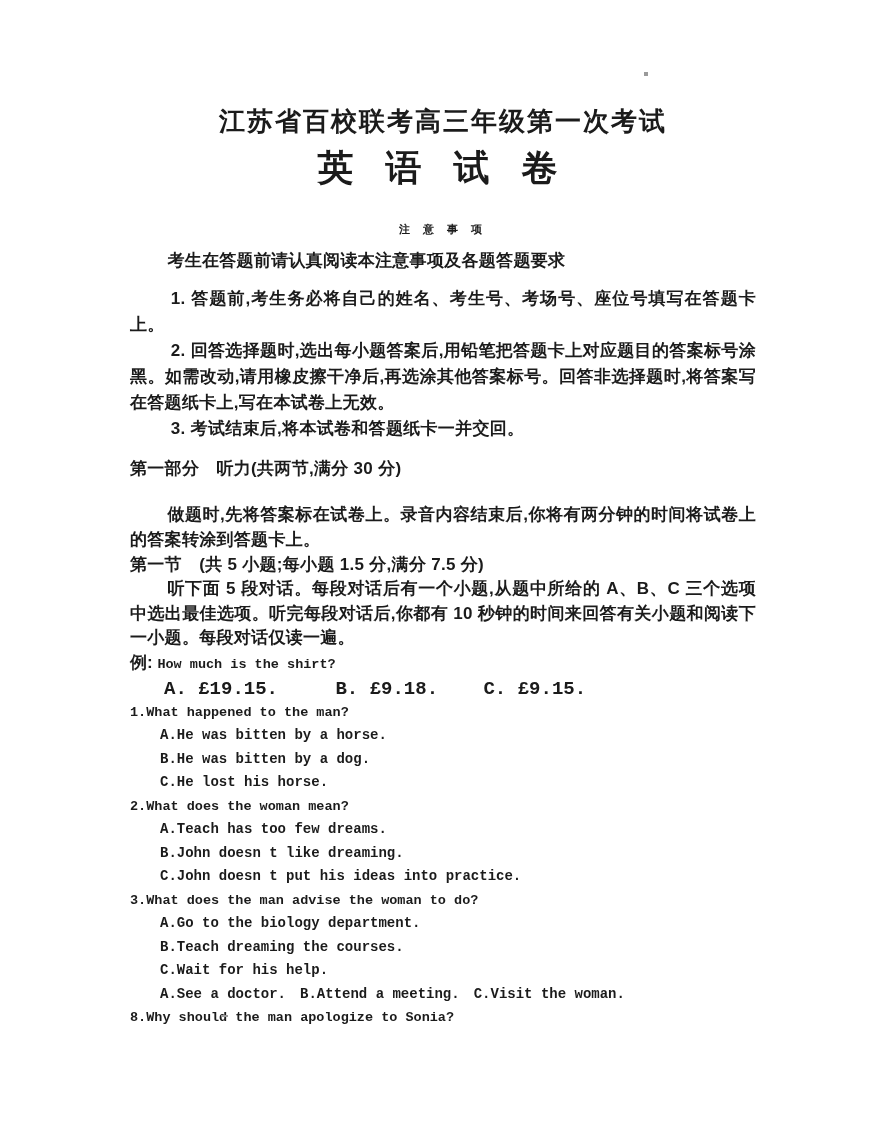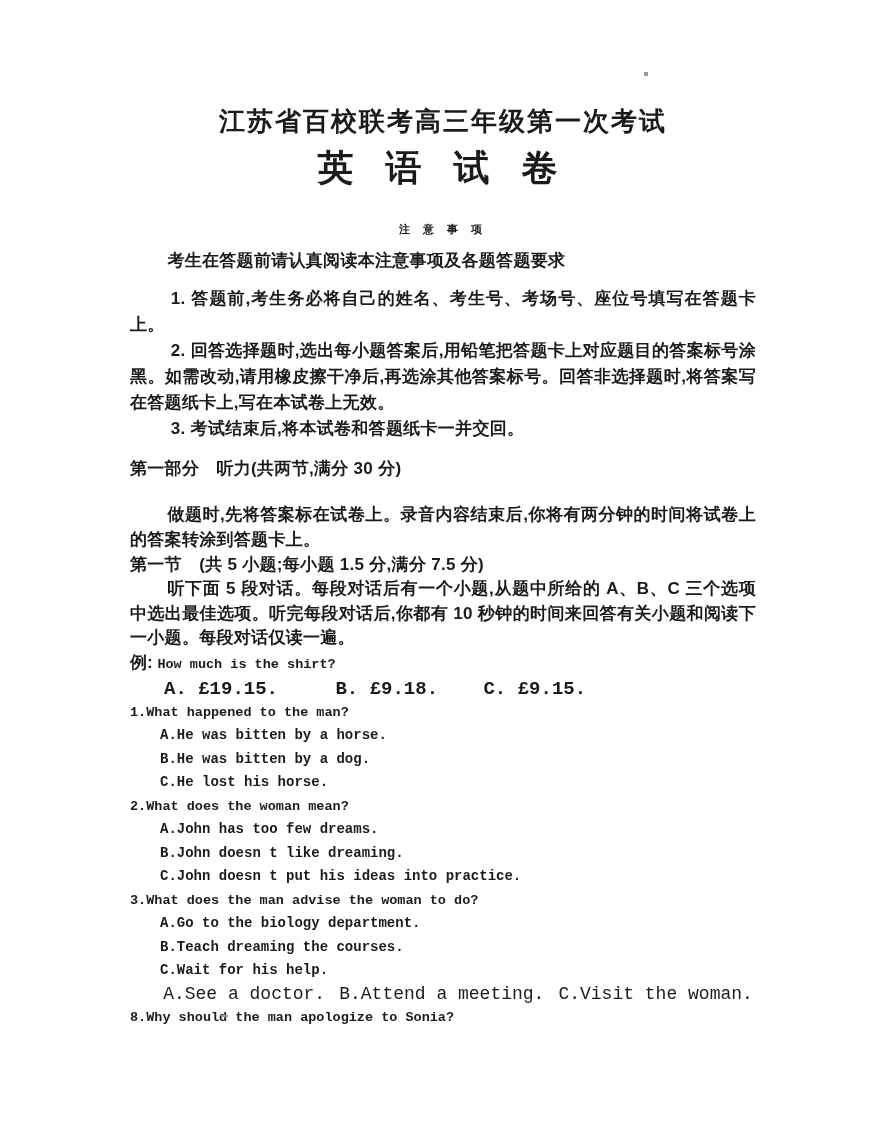--- a/index.html
+++ b/index.html
@@ -110,26 +110,25 @@
     white-space: pre;
   }
   .q-opt {
     font-size: 14px;
     font-weight: 600;
     line-height: 23.5px;
     padding-left: 30px;
     white-space: pre;
   }
   .q-opt-row {
-    font-size: 18px;
-    font-weight: 400;
+    font-size: 14px;
+    font-weight: 700;
     line-height: 23.5px;
     padding-left: 30px;
     white-space: pre;
-    text-align: center;
   }
   .opt-inline { display: inline-block; }
   .opt-inline + .opt-inline { margin-left: 14px; }
 
   .artifact { position: absolute; background: #9a9a9a; }
   .artifact-dot  { left: 644px; top: 72px;  width: 4px; height: 4px; }
   .artifact-dash { left: 221px; top: 1015px; width: 7px; height: 2px; }
 </style>
 </head>
 <body>
@@ -171,21 +170,21 @@
 
   <div class="q-list">
       <div class="q-block">
         <div class="en q-line">1.What happened to the man?</div>
         <div class="en q-opt">A.He was bitten by a horse.</div>
         <div class="en q-opt">B.He was bitten by a dog.</div>
         <div class="en q-opt">C.He lost his horse.</div>
       </div>
       <div class="q-block">
         <div class="en q-line">2.What does the woman mean?</div>
-        <div class="en q-opt">A.John has too few dreams.</div>
+        <div class="en q-opt">A.Teach has too few dreams.</div>
         <div class="en q-opt">B.John doesn t like dreaming.</div>
         <div class="en q-opt">C.John doesn t put his ideas into practice.</div>
       </div>
       <div class="q-block">
         <div class="en q-line">3.What does the man advise the woman to do?</div>
         <div class="en q-opt">A.Go to the biology department.</div>
         <div class="en q-opt">B.Teach dreaming the courses.</div>
         <div class="en q-opt">C.Wait for his help.</div>
       </div>
       <div class="q-block">

